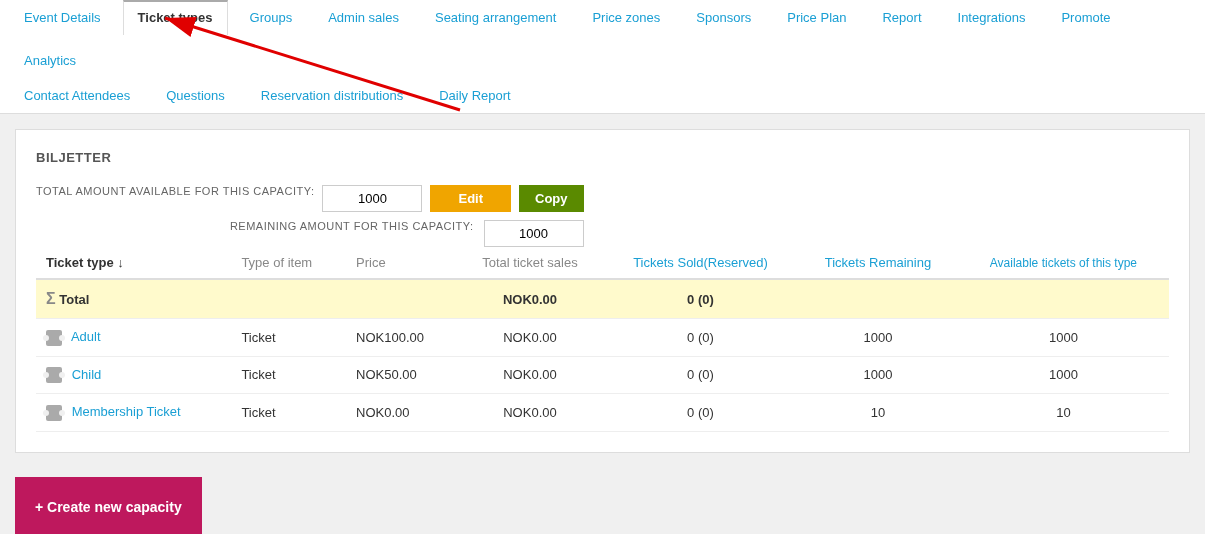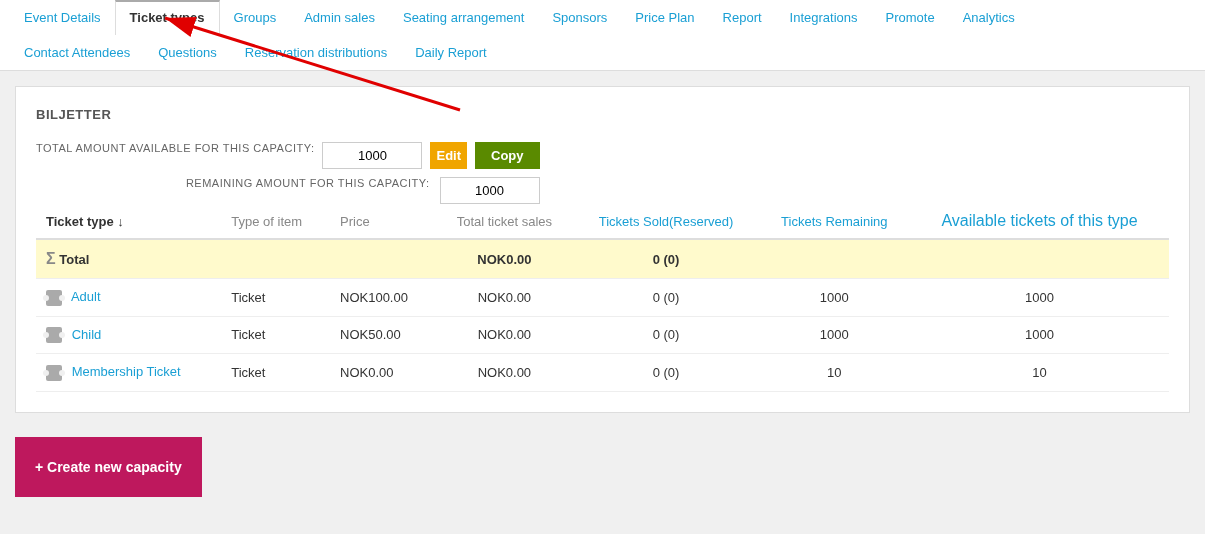--- a/index.html
+++ b/index.html
@@ -6,21 +6,21 @@
     body { font-family: Arial, sans-serif; font-size: 13px; background: #f0f0f0; }
 
     .nav-bar {
       background: #fff;
       border-bottom: 1px solid #ddd;
       padding: 0 10px;
     }
     .nav-row {
       display: flex;
       flex-wrap: wrap;
-      gap: 0;
+      gap: 8px;
     }
     .nav-item {
       padding: 10px 14px;
       color: #1a9fd4;
       cursor: pointer;
       font-size: 13px;
       white-space: nowrap;
       text-decoration: none;
       display: inline-block;
     }
@@ -73,21 +73,21 @@
       padding: 5px 10px;
       width: 100px;
       font-size: 13px;
       text-align: center;
     }
 
     .btn-edit {
       background: #f0a500;
       color: #fff;
       border: none;
-      padding: 6px 6px;
+      padding: 6px 28px;
       cursor: pointer;
       font-size: 13px;
       font-weight: bold;
     }
 
     .btn-copy {
       background: #5a8a00;
       color: #fff;
       border: none;
       padding: 6px 16px;
@@ -211,20 +211,21 @@
 <body>
 
 <div class="nav-wrapper">
   <div class="nav-bar">
     <div class="nav-row">
       <a class="nav-item">Event Details</a>
       <a class="nav-item active">Ticket types</a>
       <a class="nav-item">Groups</a>
       <a class="nav-item">Admin sales</a>
       <a class="nav-item">Seating arrangement</a>
+      <a class="nav-item">Price zones</a>
       <a class="nav-item">Sponsors</a>
       <a class="nav-item">Price Plan</a>
       <a class="nav-item">Report</a>
       <a class="nav-item">Integrations</a>
       <a class="nav-item">Promote</a>
       <a class="nav-item">Analytics</a>
     </div>
     <div class="nav-row">
       <a class="nav-item">Contact Attendees</a>
       <a class="nav-item">Questions</a>
@@ -276,21 +277,21 @@
             </th>
             <th class="center" style="color:#888;font-weight:normal;">
               <span>Total ticket sales</span>
             </th>
             <th class="center" style="color:#1a9fd4;font-weight:normal;">
               <span>Tickets Sold(Reserved)</span>
             </th>
             <th class="center" style="color:#1a9fd4;font-weight:normal;">
               <span>Tickets Remaining</span>
             </th>
-            <th class="center" style="color:#1a9fd4;font-weight:normal;font-size:16px;">
+            <th class="center" style="color:#1a9fd4;font-weight:normal;font-size:12px;">
               <span>Available tickets of this type</span>
             </th>
           </tr>
         </thead>
         <tbody>
 
           <tr class="total-row">
             <td>
               <span class="sigma-icon">Σ</span>
               <span>Total</span>

